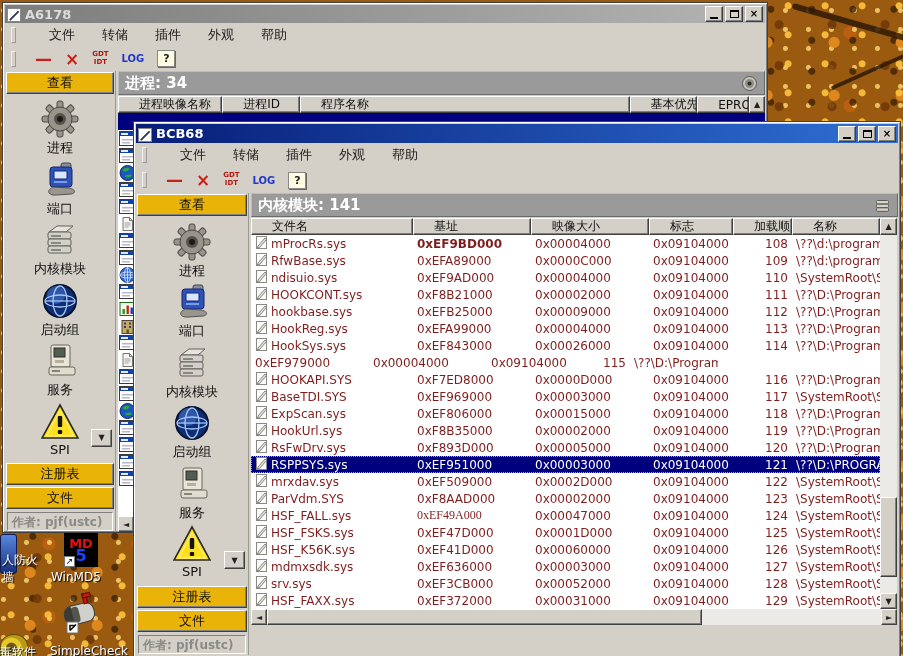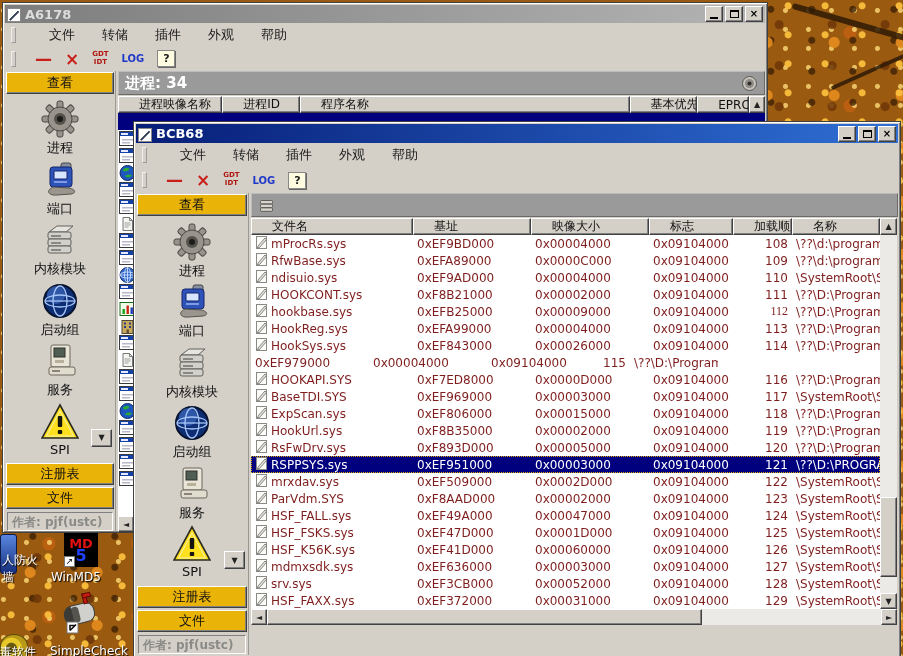--- a/index.html
+++ b/index.html
@@ -609,20 +609,21 @@
             <span class="side-label">SPI</span>
             <span class="spi-drop">▼</span>
           </div>
         </div>
       <div class="panel-btn">注册表</div>
       <div class="panel-btn">文件</div>
       <div class="status">作者: pjf(ustc)</div>
     </div>
     <div class="rightpane">
       <div class="pane-header">
+        <span class="ph-text">内核模块: 141</span>
         <span class="mini-icon"><svg viewBox="0 0 17 17" width="17" height="17">
               <g fill="#d6d4ce" stroke="#5e5c54">
                 <rect x="2.5" y="3.5" width="12" height="3.4" rx="1"></rect>
                 <rect x="2.5" y="7.2" width="12" height="3.4" rx="1"></rect>
                 <rect x="2.5" y="10.9" width="12" height="3.4" rx="1"></rect>
               </g>
             </svg></span>
       </div>
       <div class="tablezone">
         <div class="tmain" style="width:629px;">
@@ -636,21 +637,21 @@
             </div>
           <div id="fg-rows">
               <div class="trow">
                 <div class="tcell" style="width: 162px;">
                   <span><svg viewBox="0 0 13 13" width="13" height="13">
                       <rect x="1.5" y=".5" width="10" height="12" fill="#fcfcfa" stroke="#8a8a84"></rect>
                       <path d="M3 10 L10 2 L11.5 3.5 L4.5 11.5 L2.5 12 Z" fill="#e2e0da" stroke="#6e6c66" stroke-width=".8"></path>
                     </svg></span>
                   <span>mProcRs.sys</span>
                 </div>
-                <div class="tcell" style="width: 118px;">0xEF9BD000</div>
+                <div class="tcell" style="width: 118px; font-weight: bold;">0xEF9BD000</div>
                 <div class="tcell" style="width: 118px;">0x00004000</div>
                 <div class="tcell" style="width: 84px;">0x09104000</div>
                 <div class="tcell r" style="width: 59px;">108</div>
                 <div class="tcell" style="width: 88px;">\??\d:\program</div>
               </div>
               <div class="trow">
                 <div class="tcell" style="width: 162px;">
                   <span><svg viewBox="0 0 13 13" width="13" height="13">
                       <rect x="1.5" y=".5" width="10" height="12" fill="#fcfcfa" stroke="#8a8a84"></rect>
                       <path d="M3 10 L10 2 L11.5 3.5 L4.5 11.5 L2.5 12 Z" fill="#e2e0da" stroke="#6e6c66" stroke-width=".8"></path>
@@ -695,21 +696,21 @@
                 <div class="tcell" style="width: 162px;">
                   <span><svg viewBox="0 0 13 13" width="13" height="13">
                       <rect x="1.5" y=".5" width="10" height="12" fill="#fcfcfa" stroke="#8a8a84"></rect>
                       <path d="M3 10 L10 2 L11.5 3.5 L4.5 11.5 L2.5 12 Z" fill="#e2e0da" stroke="#6e6c66" stroke-width=".8"></path>
                     </svg></span>
                   <span>hookbase.sys</span>
                 </div>
                 <div class="tcell" style="width: 118px;">0xEFB25000</div>
                 <div class="tcell" style="width: 118px;">0x00009000</div>
                 <div class="tcell" style="width: 84px;">0x09104000</div>
-                <div class="tcell r" style="width: 59px; font-family: Liberation Serif, serif;">112</div>
+                <div class="tcell r" style="width: 59px;">112</div>
                 <div class="tcell" style="width: 88px;">\??\D:\Program</div>
               </div>
               <div class="trow">
                 <div class="tcell" style="width: 162px;">
                   <span><svg viewBox="0 0 13 13" width="13" height="13">
                       <rect x="1.5" y=".5" width="10" height="12" fill="#fcfcfa" stroke="#8a8a84"></rect>
                       <path d="M3 10 L10 2 L11.5 3.5 L4.5 11.5 L2.5 12 Z" fill="#e2e0da" stroke="#6e6c66" stroke-width=".8"></path>
                     </svg></span>
                   <span>HookReg.sys</span>
                 </div>
@@ -853,21 +854,21 @@
                 <div class="tcell" style="width: 88px;">\SystemRoot\Sy</div>
               </div>
               <div class="trow">
                 <div class="tcell" style="width: 162px;">
                   <span><svg viewBox="0 0 13 13" width="13" height="13">
                       <rect x="1.5" y=".5" width="10" height="12" fill="#fcfcfa" stroke="#8a8a84"></rect>
                       <path d="M3 10 L10 2 L11.5 3.5 L4.5 11.5 L2.5 12 Z" fill="#e2e0da" stroke="#6e6c66" stroke-width=".8"></path>
                     </svg></span>
                   <span>HSF_FALL.sys</span>
                 </div>
-                <div class="tcell" style="width: 118px;">0xEF49A000</div>
+                <div class="tcell" style="width: 118px; font-family: Liberation Serif, serif;">0xEF49A000</div>
                 <div class="tcell" style="width: 118px;">0x00047000</div>
                 <div class="tcell" style="width: 84px;">0x09104000</div>
                 <div class="tcell r" style="width: 59px;">124</div>
                 <div class="tcell" style="width: 88px;">\SystemRoot\Sy</div>
               </div>
               <div class="trow">
                 <div class="tcell" style="width: 162px;">
                   <span><svg viewBox="0 0 13 13" width="13" height="13">
                       <rect x="1.5" y=".5" width="10" height="12" fill="#fcfcfa" stroke="#8a8a84"></rect>
                       <path d="M3 10 L10 2 L11.5 3.5 L4.5 11.5 L2.5 12 Z" fill="#e2e0da" stroke="#6e6c66" stroke-width=".8"></path>

